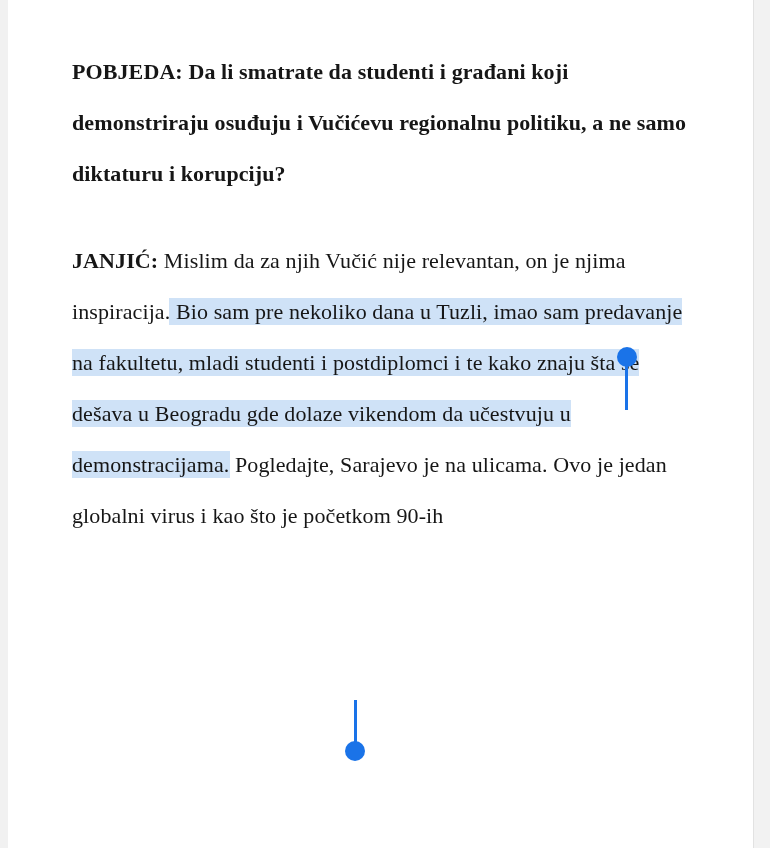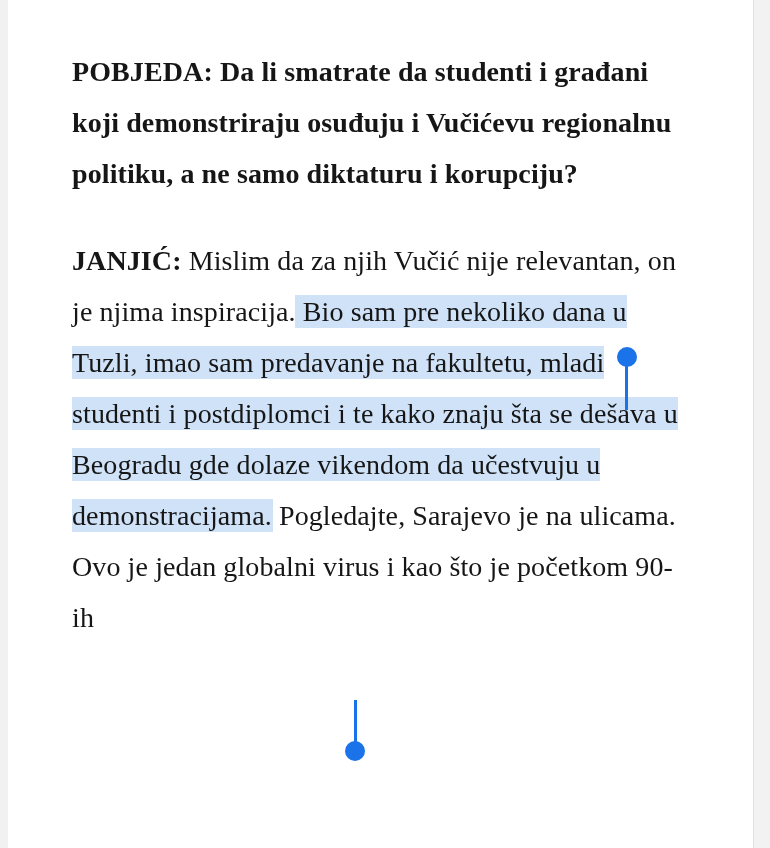--- a/index.html
+++ b/index.html
@@ -38,21 +38,21 @@
     border-left: 1px solid #e2e2e2;
   }
   .article {
     position: absolute;
     left: 72px;
     top: 46px;
     width: 620px;
   }
   p {
     margin: 0;
-    font-size: 28px;
+    font-size: 22px;
     line-height: 51px;
     color: #161616;
     letter-spacing: 0.1px;
   }
   .q {
     font-weight: bold;
     margin-bottom: 36px;
   }
   .speaker {
     font-weight: bold;

